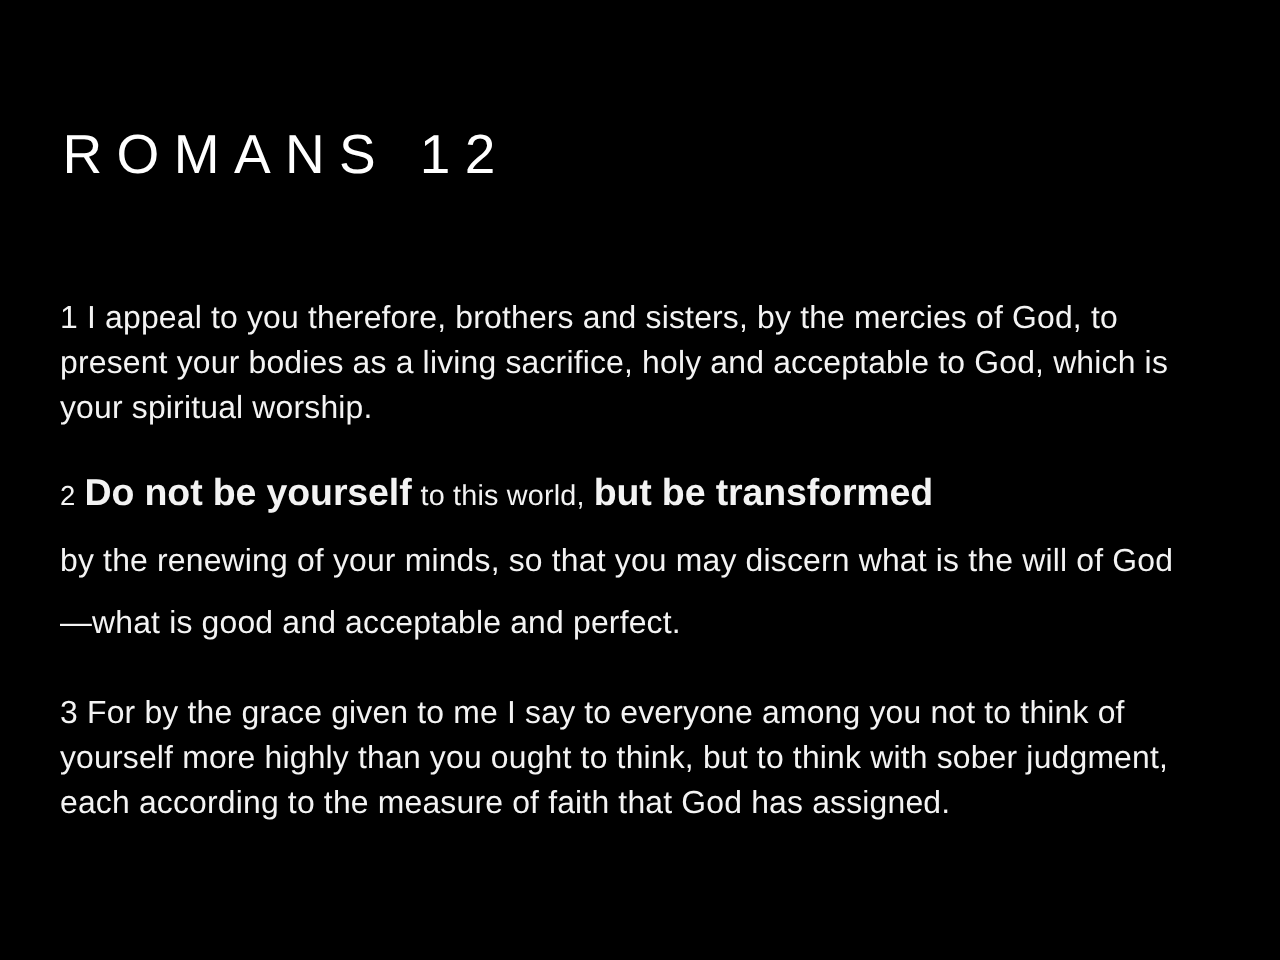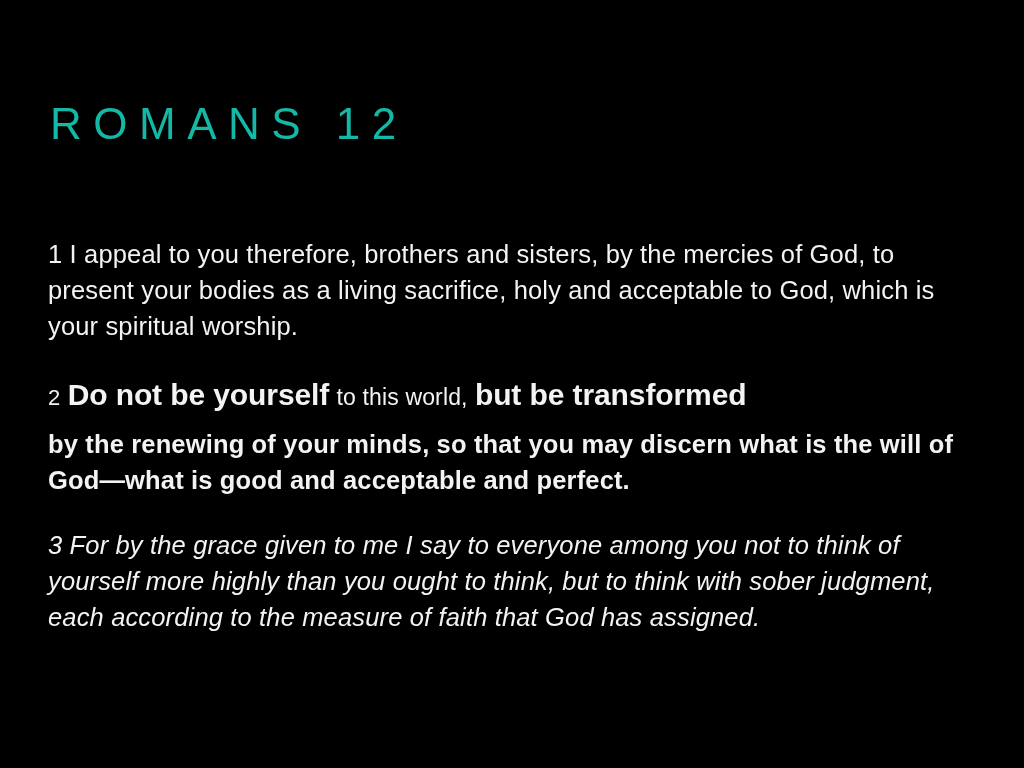--- a/index.html
+++ b/index.html
@@ -20,42 +20,41 @@
     background: #000000;
     box-sizing: border-box;
   }
   .slide-title {
     position: absolute;
     left: 50px;
     top: 100px;
     font-size: 44px;
     font-weight: 300;
     letter-spacing: 11.5px;
-    color: #14b8a6;
+    color: #ffffff;
     line-height: 1.1;
     white-space: nowrap;
   }
   .body-block {
     position: absolute;
     left: 48px;
     top: 236px;
     width: 906px;
   }
   .verse {
     color: #f3f3f3;
     font-size: 25.5px;
     font-weight: 400;
     line-height: 36px;
     letter-spacing: 0.15px;
     margin: 0 0 29px 0;
     text-align: left;
   }
   .verse:last-child {
     margin-bottom: 0;
-    font-style: italic;
   }
   .verse-num {
     font-weight: 400;
     font-size: 25.5px;
   }
   .verse-2 {
     font-size: 25.5px;
     line-height: 43px;
   }
   .verse-2 .verse-num {
@@ -67,22 +66,22 @@
     font-size: 30px;
     letter-spacing: -0.1px;
   }
   .plain-small {
     font-weight: 400;
     font-size: 23px;
   }
   .verse-2-rest {
     display: block;
     font-size: 25.5px;
-    font-weight: 700;
-    line-height: 36px;
+    font-weight: 400;
+    line-height: 49px;
     margin-top: 7px;
   }
 </style>
 </head>
 <body>
 
 <div class="slide">
 
   <div class="slide-title">ROMANS 12</div>
 

